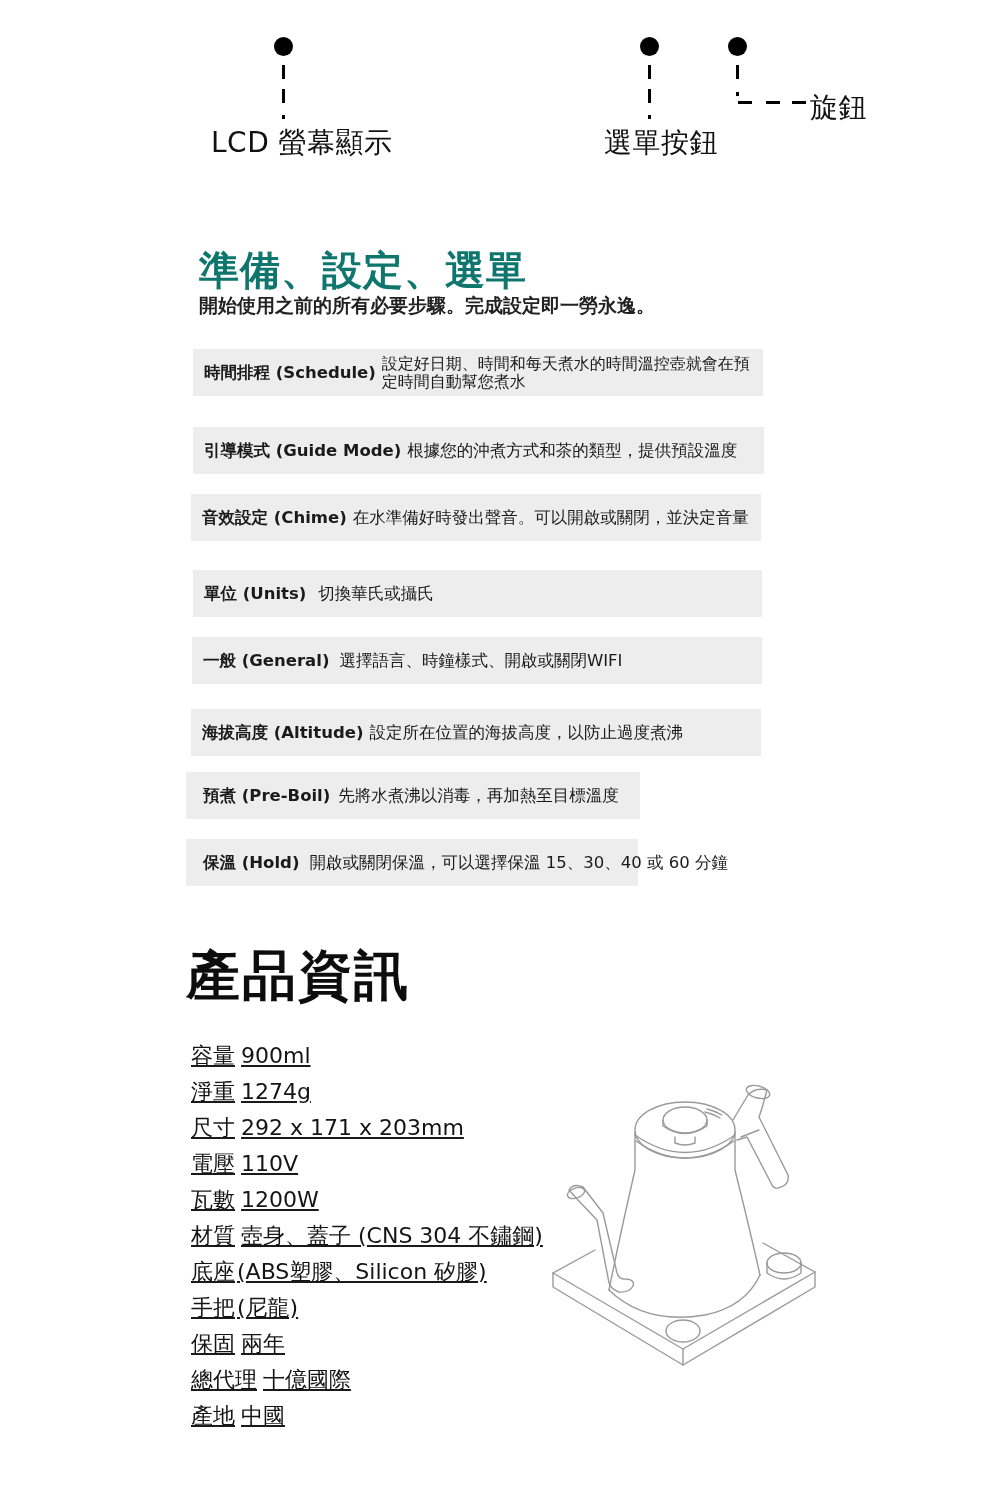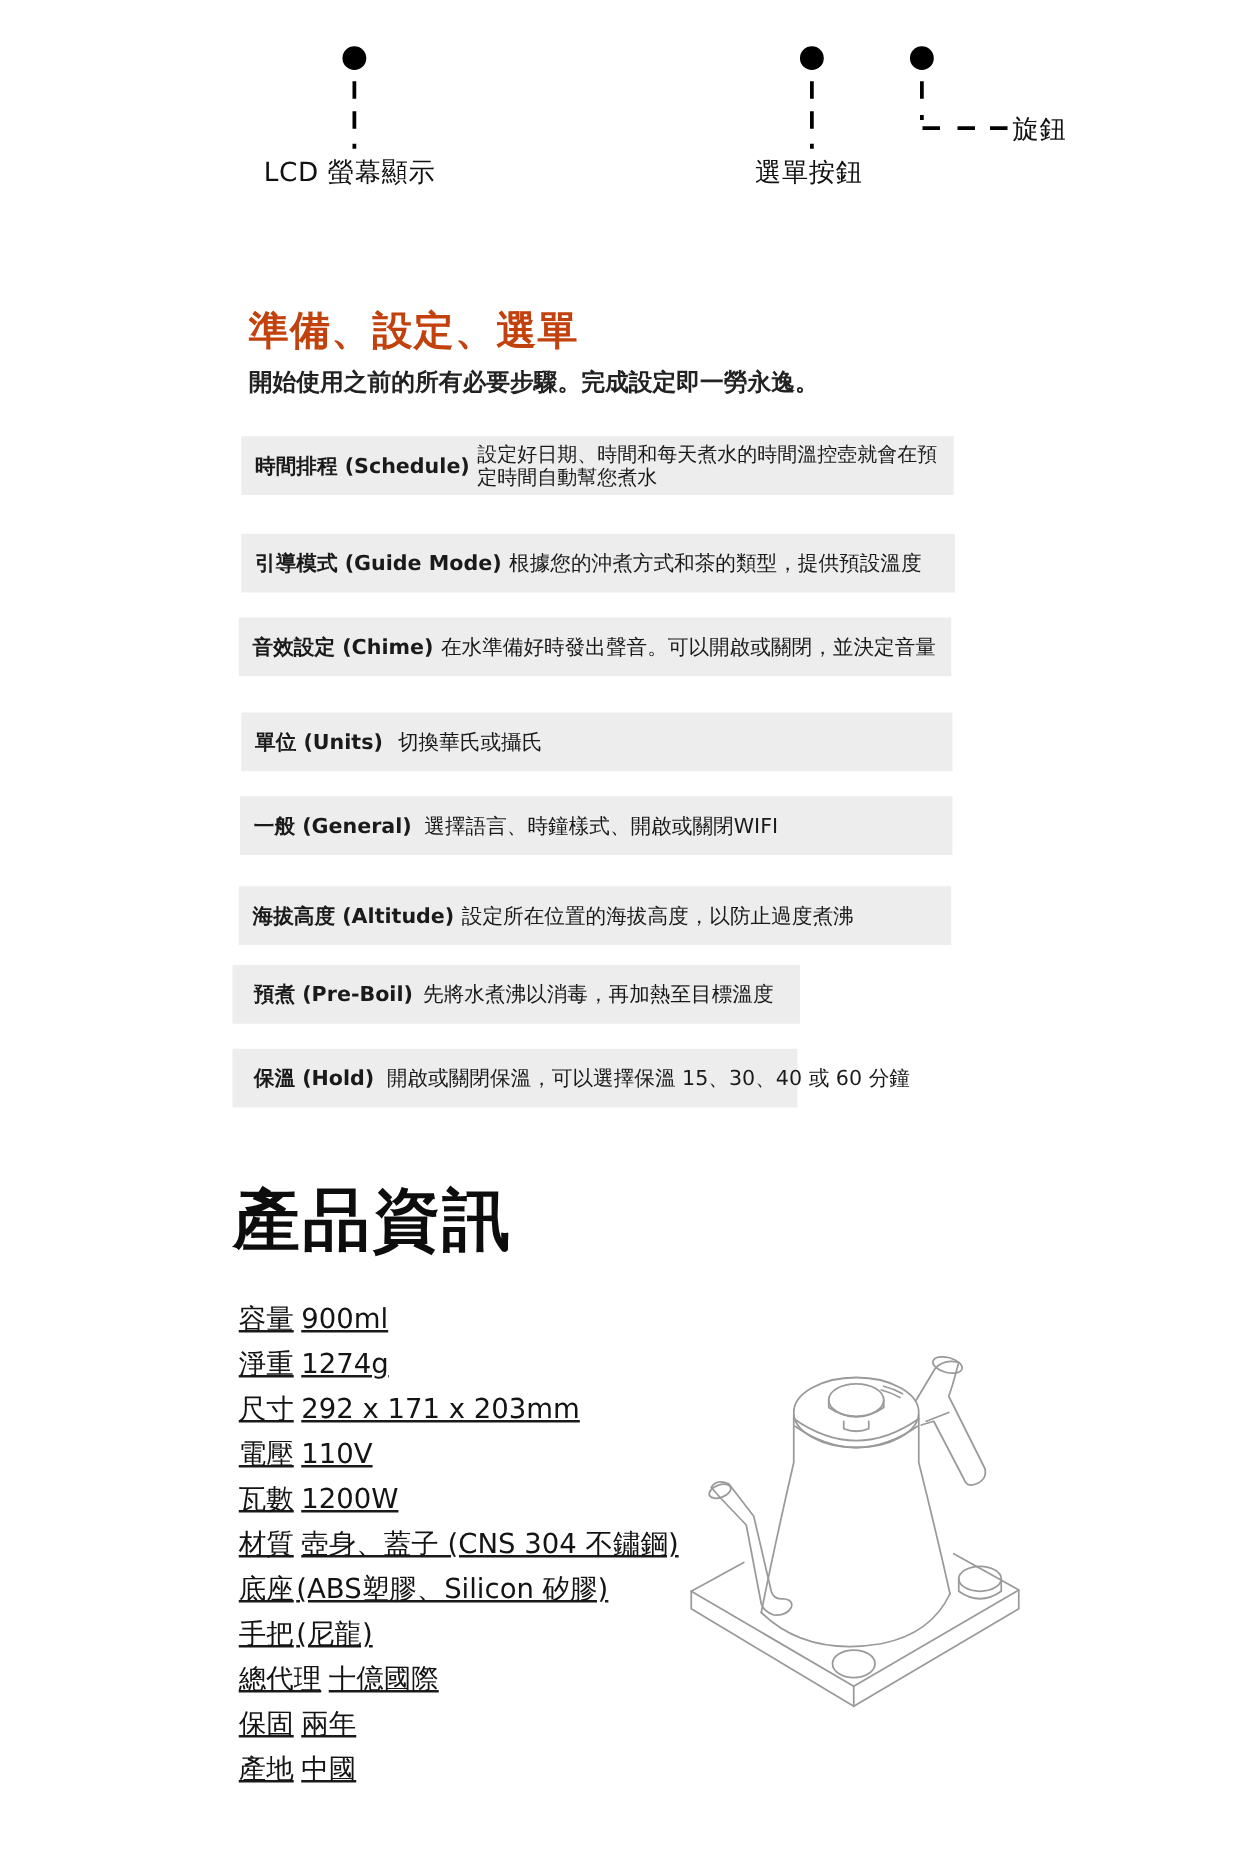--- a/index.html
+++ b/index.html
@@ -29,35 +29,35 @@
       width: 3px;
       background: #000;
     }
     .hdash {
       position: absolute;
       height: 3px;
       background: #000;
     }
     .callout-label {
       position: absolute;
-      font-size: 21px;
+      font-size: 28px;
       font-weight: 500;
       color: #111;
       white-space: nowrap;
       letter-spacing: 0.5px;
     }
 
     
     .section-title {
       position: absolute;
       left: 199px;
       top: 243px;
-      font-size: 32px;
+      font-size: 40px;
       font-weight: bold;
-      color: #c2410c;
+      color: #0f766e;
       letter-spacing: 1px;
       white-space: nowrap;
     }
     .section-subtitle {
       position: absolute;
       left: 199px;
       top: 293px;
       font-size: 19px;
       font-weight: bold;
       color: #222;
@@ -210,22 +210,22 @@
 
 <ul class="spec-list">
   <li><span class="spec-label">容量</span><span>900ml</span></li>
   <li><span class="spec-label">淨重</span><span>1274g</span></li>
   <li><span class="spec-label">尺寸</span><span>292 x 171 x 203mm</span></li>
   <li><span class="spec-label">電壓</span><span>110V</span></li>
   <li><span class="spec-label">瓦數</span><span>1200W</span></li>
   <li><span class="spec-label">材質</span><span>壺身、蓋子 (CNS 304 不鏽鋼)</span></li>
   <li><span class="spec-label" style="margin-right:2px;">底座</span><span>(ABS塑膠、Silicon 矽膠)</span></li>
   <li><span class="spec-label" style="margin-right:2px;">手把</span><span>(尼龍)</span></li>
+  <li><span class="spec-label">保固</span><span>兩年</span></li>
   <li><span class="spec-label">總代理</span><span>十億國際</span></li>
-  <li><span class="spec-label">保固</span><span>兩年</span></li>
   <li><span class="spec-label">產地</span><span>中國</span></li>
 </ul>
 
 <svg class="kettle" viewBox="0 0 280 300" fill="none" stroke="#9a9a9a" stroke-width="1.4" stroke-linejoin="round" stroke-linecap="round">
 
   <path d="M8 198 L50 175"></path>
   <path d="M8 198 L138 274 L270 197 L218 168"></path>
 
   <path d="M8 198 L8 212 L138 290 L270 212 L270 197"></path>
   <path d="M138 274 L138 290"></path>

